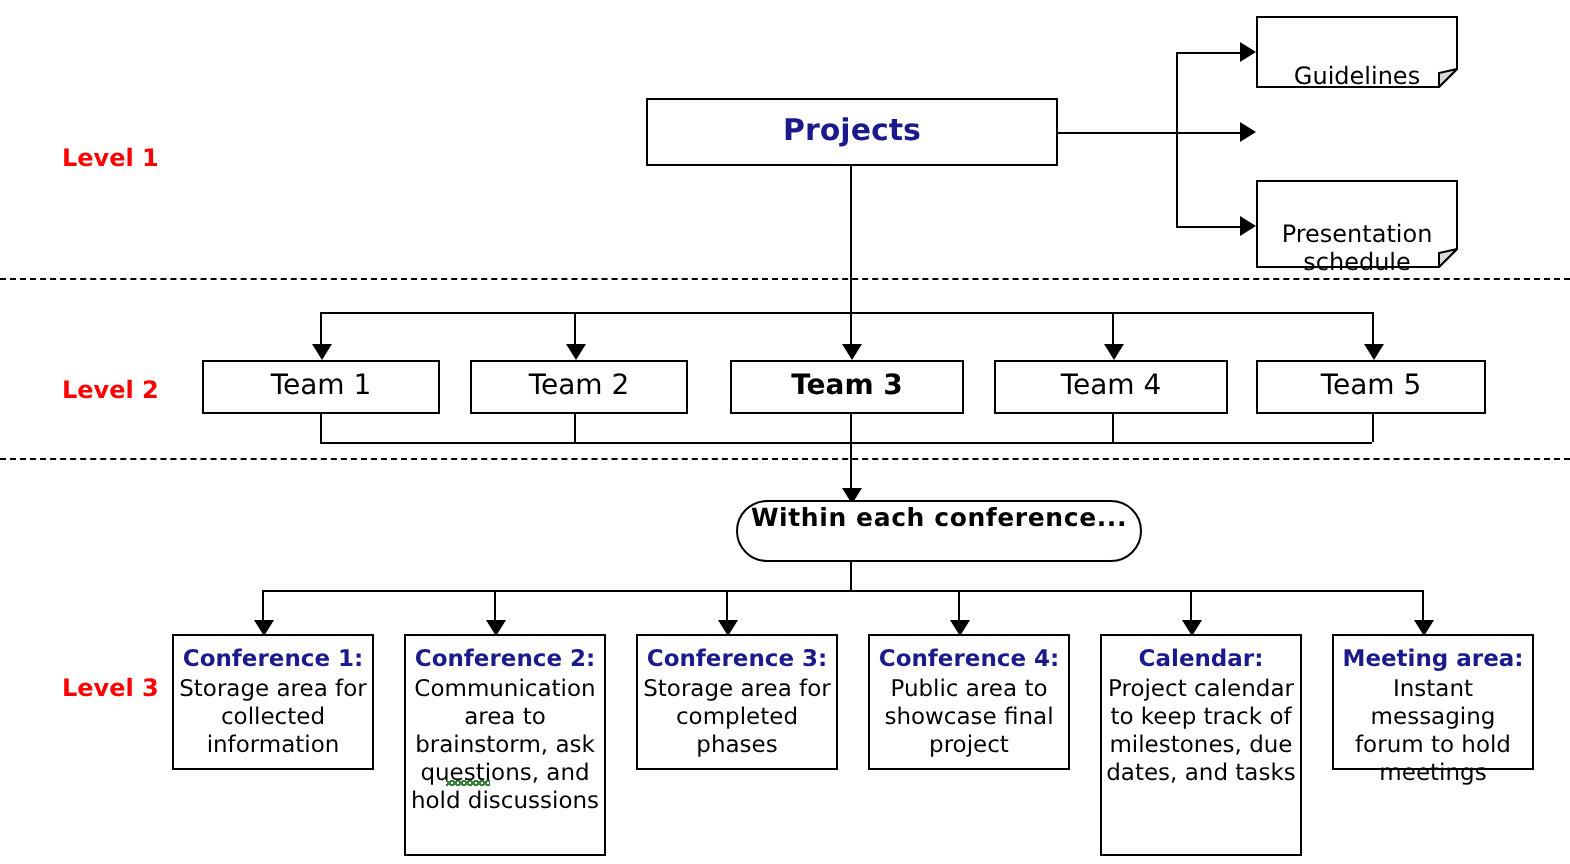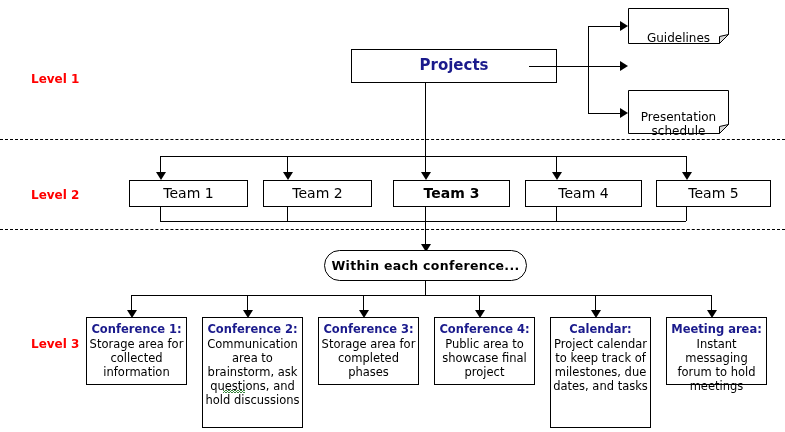--- a/index.html
+++ b/index.html
@@ -35,39 +35,39 @@
     background:#fff;
     box-sizing:border-box;
     display:flex;
     flex-direction:column;
     align-items:center;
     justify-content:center;
     text-align:center;
     font-size:13px;
     color:#000;
     line-height:1.15;
-    margin-left:28px;
   }
 
   
   #projects-box{font-size:15px;font-weight:bold;color:#1a1a8c;}
 
   
   .team-box{font-size:14px;color:#000;font-weight:normal;}
 
   
   .stadium{
     position:absolute;
     border:1px solid #000;
     border-radius:18px;
     background:#fff;
     box-sizing:border-box;
-    display:flex;align-items:center;justify-content:center;
+    display:flex;align-items:flex-start;justify-content:center;
     font-size:12.5px;font-weight:bold;color:#000;
     letter-spacing:0.3px;
+    margin-left:44px;
   }
 
   
   .doc{
     position:absolute;
     box-sizing:border-box;
   }
   .doc svg{position:absolute;left:0;top:0;}
   .doc .doc-text{
     position:absolute;left:0;top:0;width:100%;height:100%;

